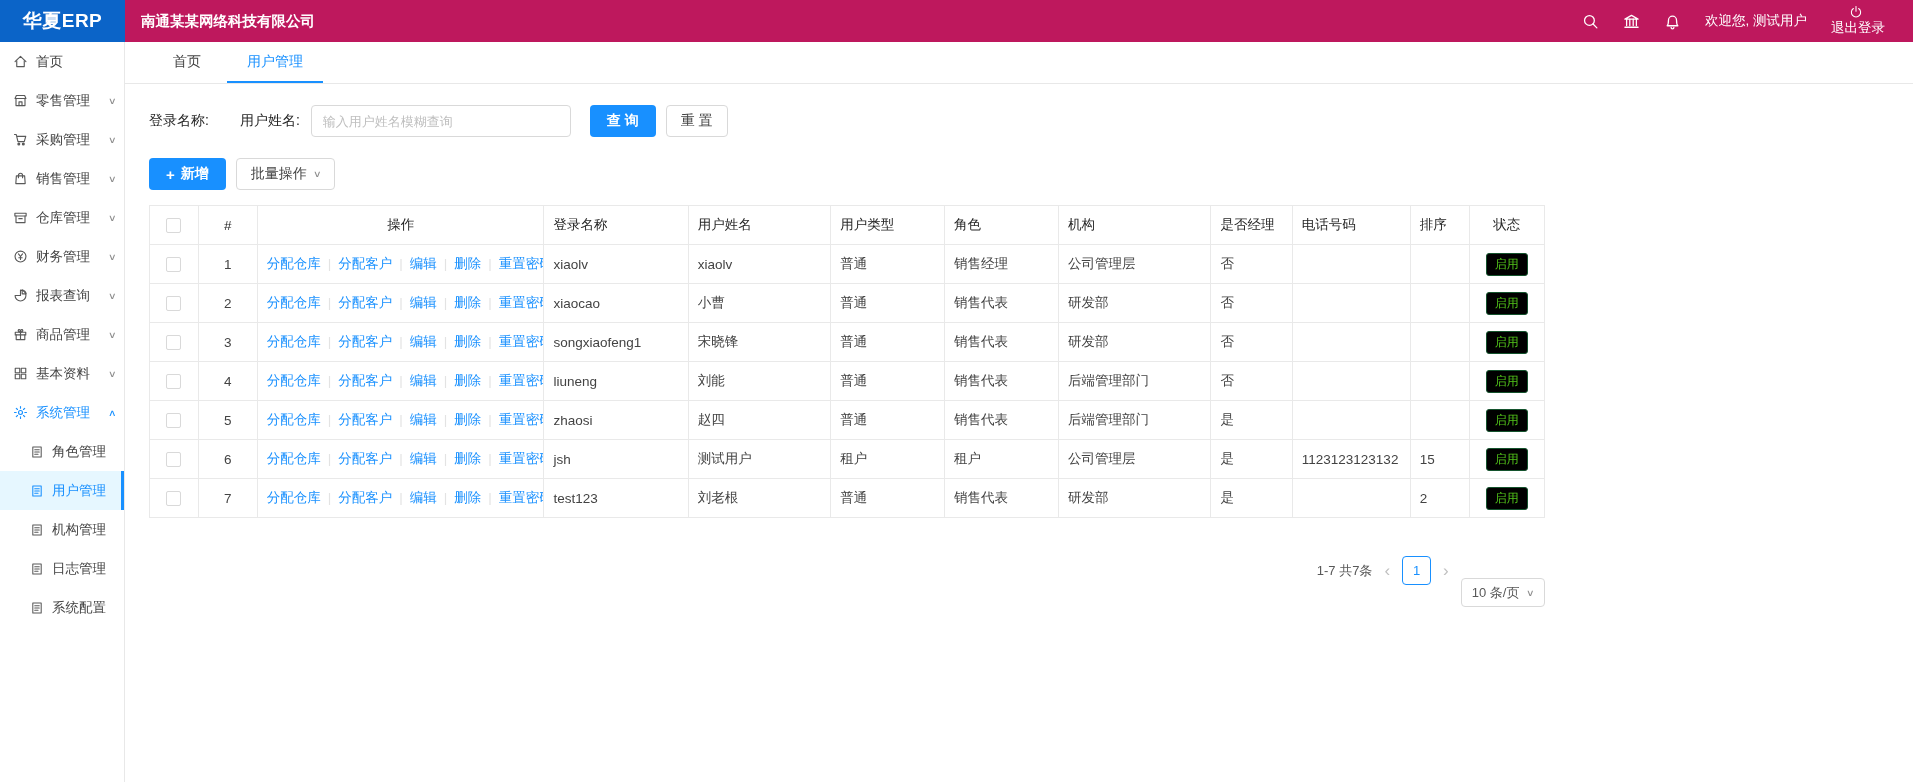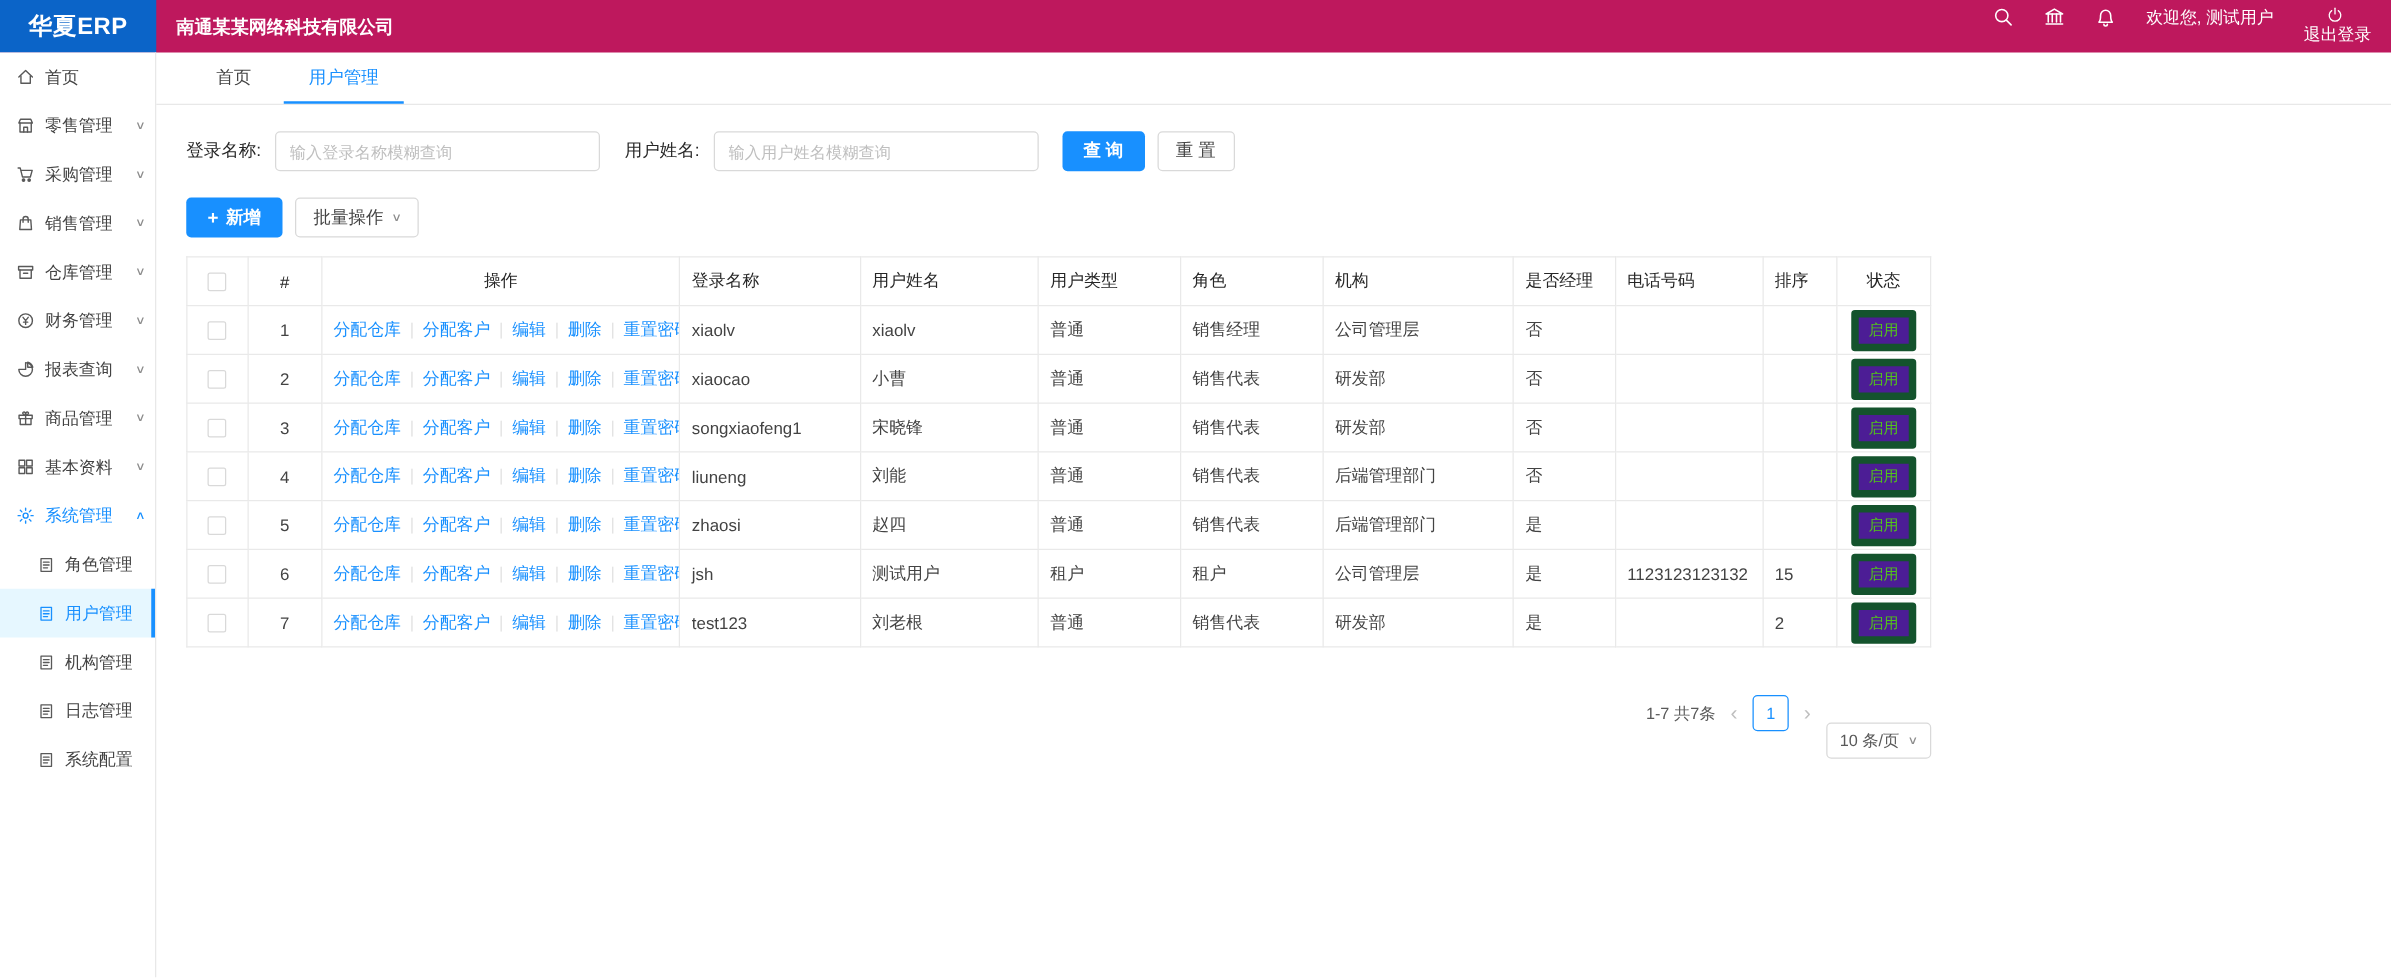--- a/index.html
+++ b/index.html
@@ -4,21 +4,21 @@
 <style>
   * { margin:0; padding:0; box-sizing:border-box; }
   html,body { width:1913px; height:782px; overflow:hidden; background:#fff;
     font-family:"Liberation Sans","DejaVu Sans",sans-serif; }
 
   
   .topbar { height:42px; background:#be185d; display:flex; align-items:center; color:#fff; }
   .logo { width:125px; height:100%; background:#0b64c8; display:flex; align-items:center;
     justify-content:center; font-size:19px; font-weight:bold; letter-spacing:.5px; }
   .company { margin-left:16px; font-size:14.5px; font-weight:bold; }
-  .topbar-right { margin-left:auto; display:flex; align-items:flex-start; gap:24px; padding-right:16px; font-size:13.5px; }
+  .topbar-right { margin-left:auto; display:flex; align-items:center; gap:24px; padding-right:28px; font-size:13.5px; }
   .tb-icon { display:inline-flex; width:17px; height:17px; cursor:pointer; }
   .tb-icon svg { width:100%; height:100%; }
   .tb-icon.sm { width:14px; height:14px; margin-right:5px; }
   .logout { display:inline-flex; align-items:center; cursor:pointer;flex-direction:column; }
 
   
   .body { display:flex; height:740px; }
   .sidebar { width:125px; border-right:1px solid #e8e8e8; background:#fff; flex:none; }
   .main { flex:1; display:flex; flex-direction:column; min-width:0; }
 
@@ -63,22 +63,22 @@
   
   table { border-collapse:collapse; table-layout:fixed; width:1396px; font-size:13.5px; color:#434343; }
   th,td { border:1px solid #e9e9e9; height:39px; padding:0 9px; text-align:left; overflow:hidden;
     white-space:nowrap; }
   th { font-weight:500; color:#262626; background:#fff; }
   .c { text-align:center; }
   .checkbox { display:inline-block; width:15px; height:15px; border:1px solid #d9d9d9; border-radius:2px;
     background:#fff; vertical-align:middle; cursor:pointer; }
   .op-link { color:#1890ff; cursor:pointer; text-decoration:none; }
   .op-sep { color:#e3e3e3; margin:0 7px; }
-  .badge { display:inline-block; padding:2px 8px; font-size:12px; color:#52c41a; border:6px solid #14532d;
-    background:#4c1d95; border-radius:3px; }
+  .badge { display:inline-block; padding:2px 8px; font-size:12px; color:#52c41a; border:1px solid #14532d;
+    background:#000000; border-radius:3px; }
 
   
   .pagination { width:1396px; display:flex; justify-content:flex-end; align-items:center; gap:9px;
     margin-top:16px; color:#595959; font-size:13px; }
   .pg-arrow { color:#bfbfbf; font-size:17px; cursor:pointer; padding:0 3px; }
   .pg-page { min-width:29px; height:29px; line-height:27px; text-align:center; border:1px solid #1890ff;
     color:#1890ff; border-radius:4px; cursor:pointer; }
   .pg-size { height:29px; border:1px solid #d9d9d9; border-radius:4px; padding:0 10px;
     display:inline-flex; align-items:center; gap:8px; cursor:pointer;margin-top:44px; }
 </style>
@@ -278,21 +278,20 @@
   <main class="main">
     <div class="tabbar">
         <div class="tab">首页</div>
         <div class="tab active">用户管理</div>
       </div>
 
     <div class="content">
 
       <div class="search-row">
         <span class="label">登录名称:</span>
-        <input class="input" placeholder="输入登录名称模糊查询" style="">
         <span class="label lbl2">用户姓名:</span>
         <input class="input" placeholder="输入用户姓名模糊查询" style="">
         <button class="btn-primary q">查 询</button>
         <button class="btn-default">重 置</button>
       </div>
 
       <div class="toolbar-row">
         <button class="btn-primary">
           <span class="plus">+</span>
           <span>新增</span>

